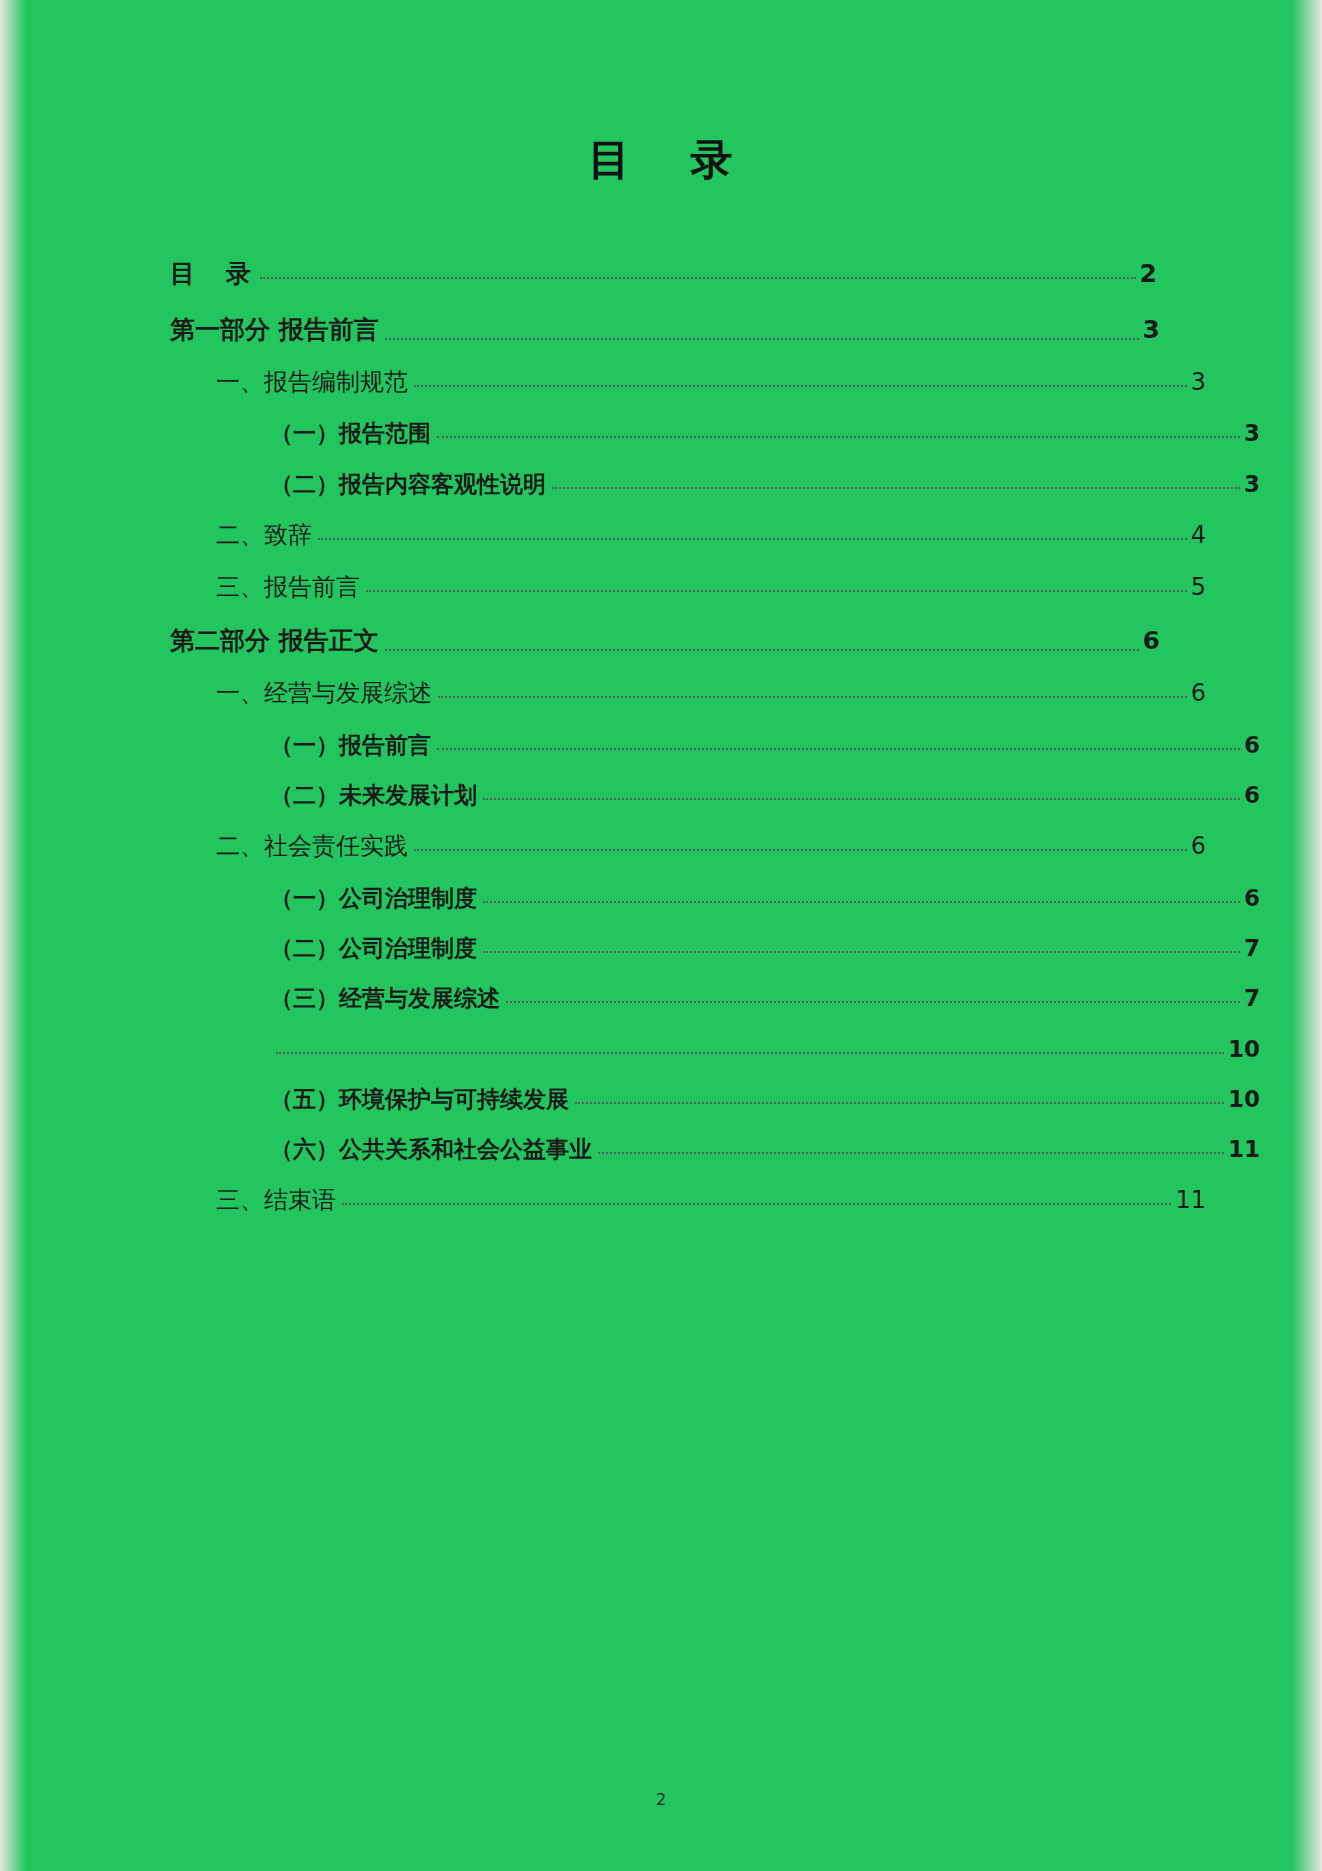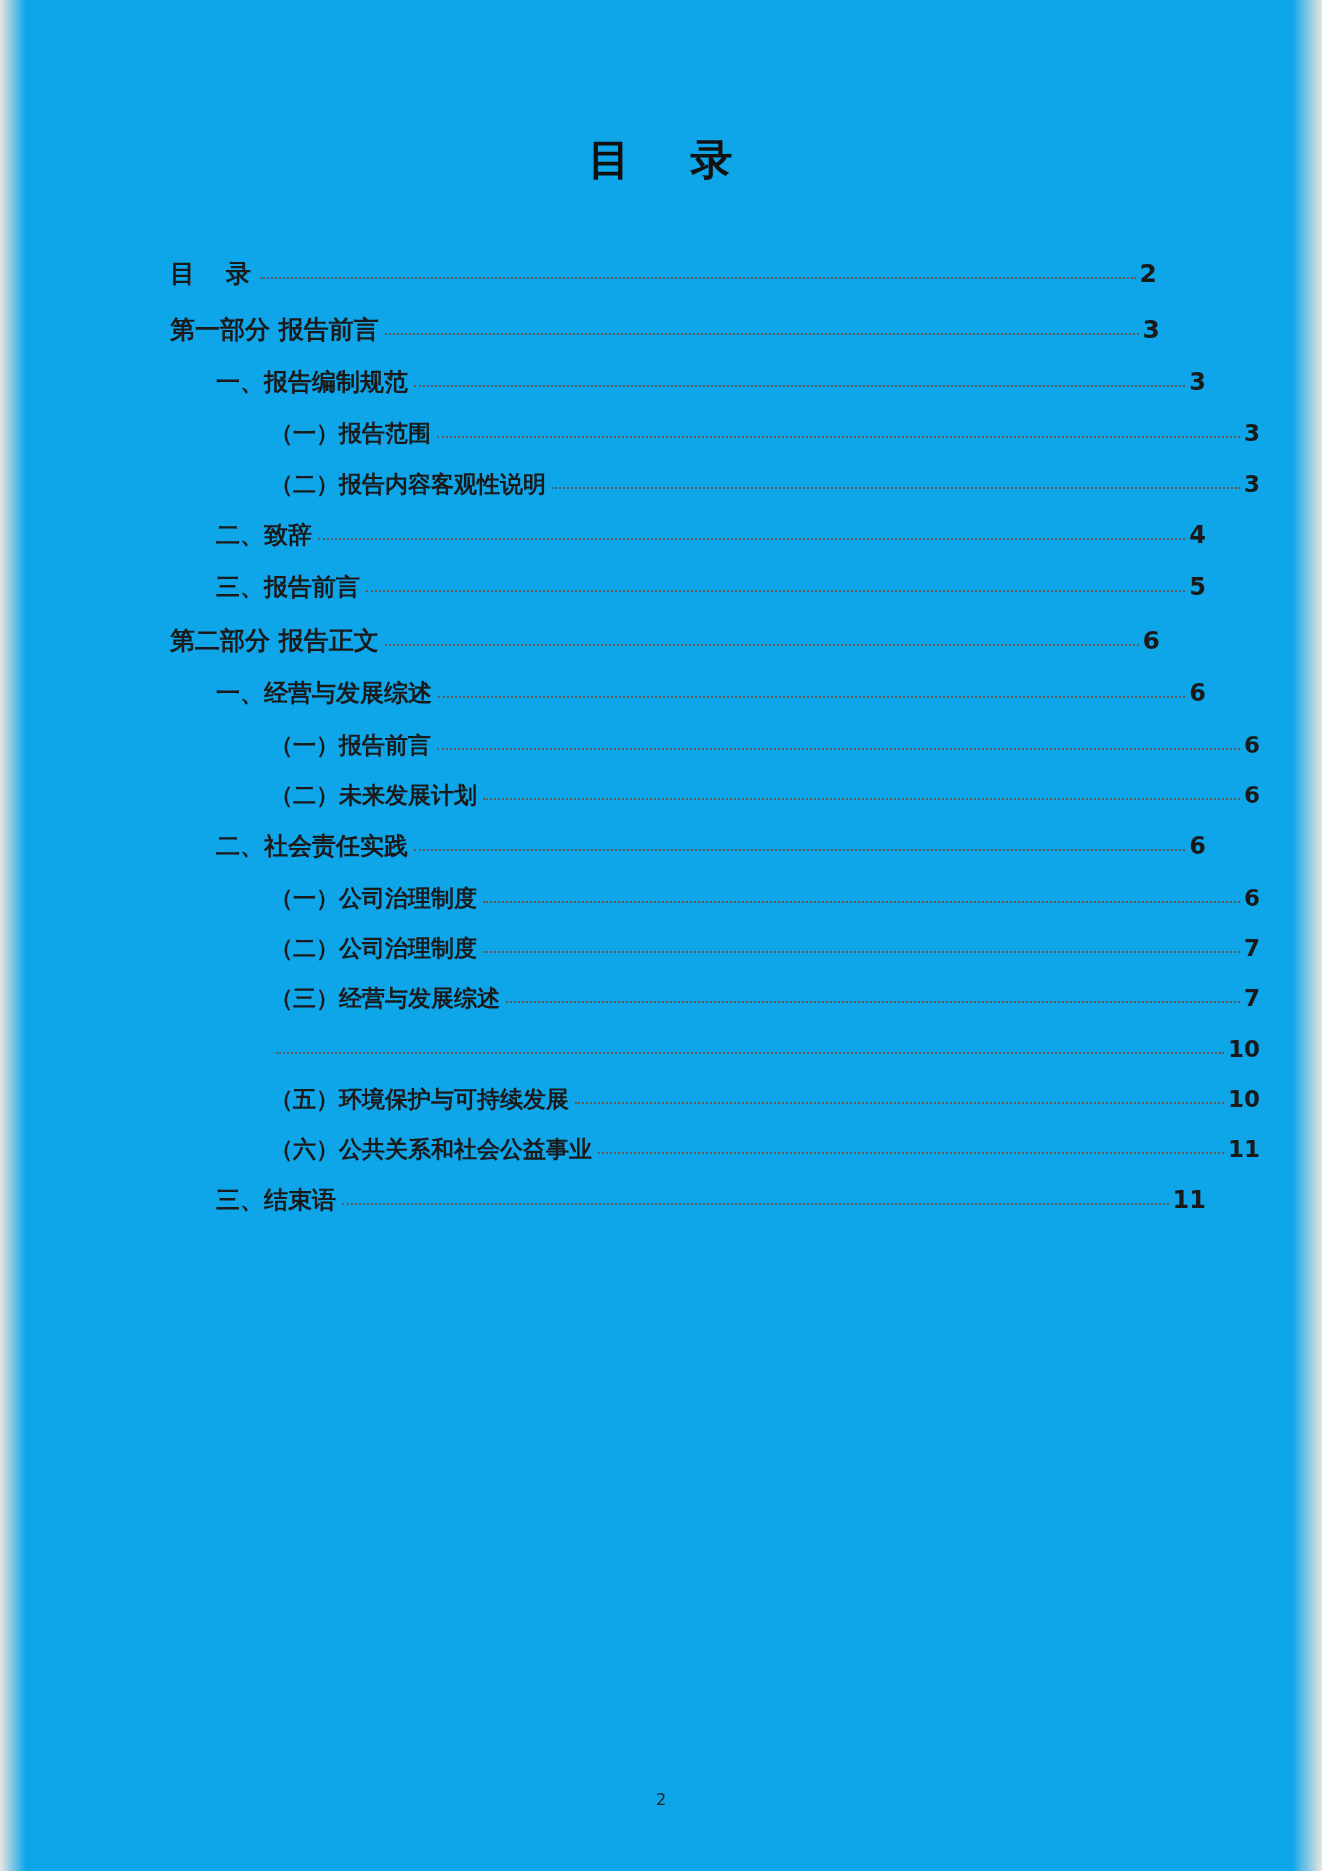--- a/index.html
+++ b/index.html
@@ -8,21 +8,21 @@
     background: #f0eeec;
   }
   body {
     font-family: "DejaVu Sans", "Liberation Sans", sans-serif;
   }
   .page {
     position: relative;
     width: 1322px;
     height: 1871px;
     margin: 0 auto;
-    background: #0ea5e9;
+    background: #22c55e;
     overflow: hidden;
     box-sizing: border-box;
   }
   
   .page::before {
     content: "";
     position: absolute;
     left: 0; top: 0; bottom: 0;
     width: 26px;
     background: linear-gradient(to right, #e8e5e1, rgba(253,252,251,0));
@@ -86,26 +86,27 @@
     font-weight: bold;
     letter-spacing: 0.12em;
     margin-bottom: 28px;
   }
   .lvl0 .toc-page { font-size: 25px; font-weight: bold; }
 
   .lvl1 {
     font-size: 25px;
     font-weight: bold;
     margin-bottom: 26px;
+    align-items: flex-end;
   }
   .lvl1 .toc-page { font-size: 25px; font-weight: bold; }
 
   .lvl2 {
     font-size: 24px;
-    font-weight: bold;
+    font-weight: normal;
     margin-bottom: 26px;
     padding-left: 46px;
     justify-content: space-between;
   }
   .lvl2 .toc-page { font-size: 24px; }
 
   .lvl3 {
     font-size: 23px;
     font-weight: bold;
     margin-bottom: 25px;

